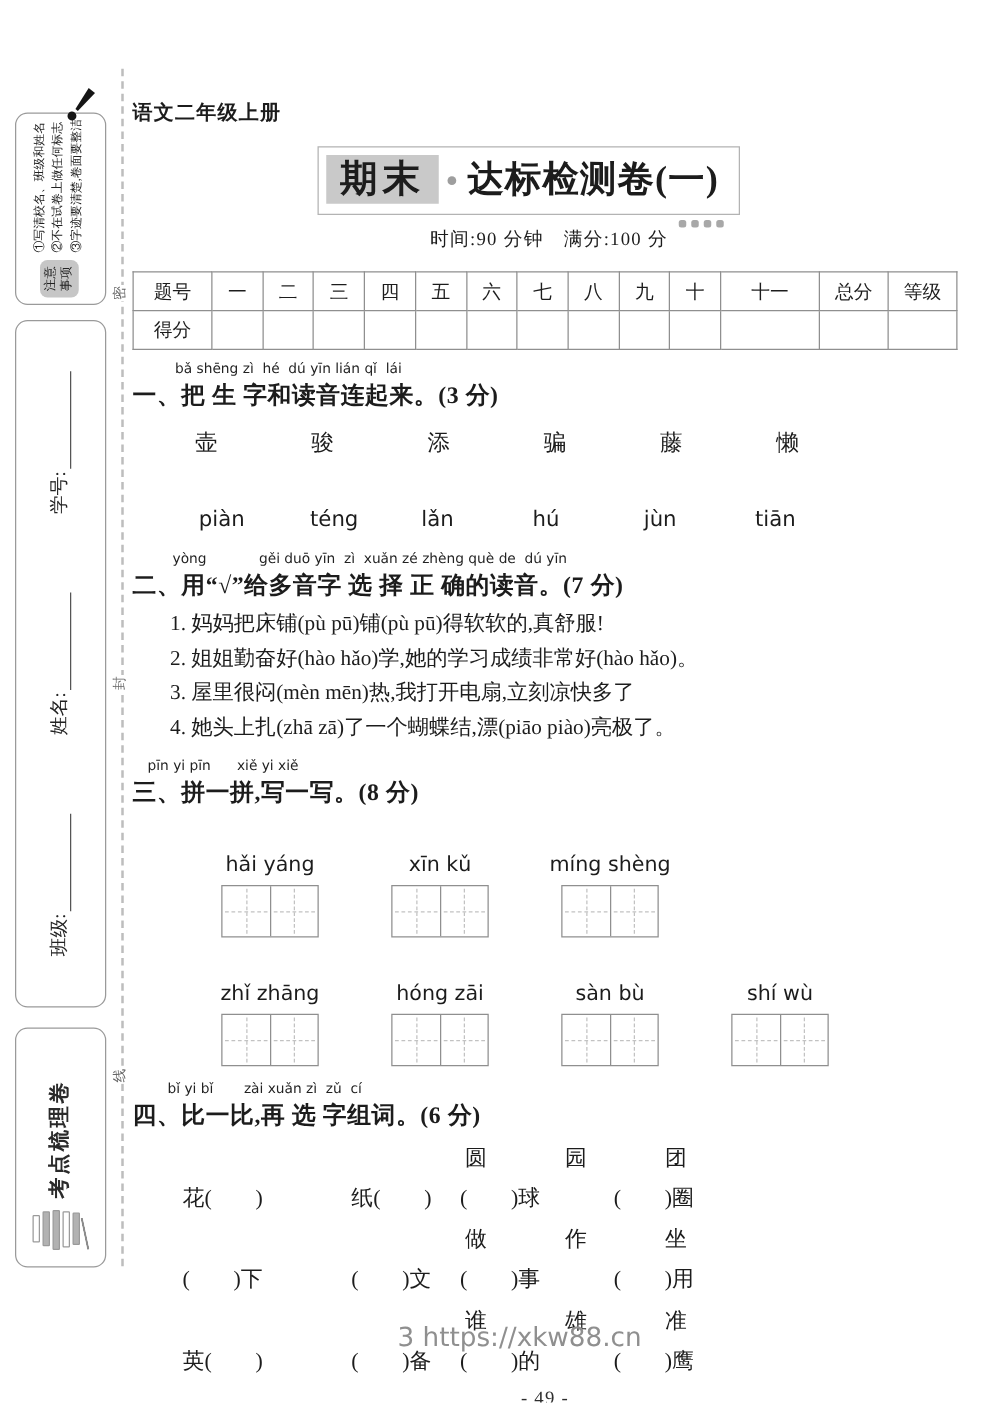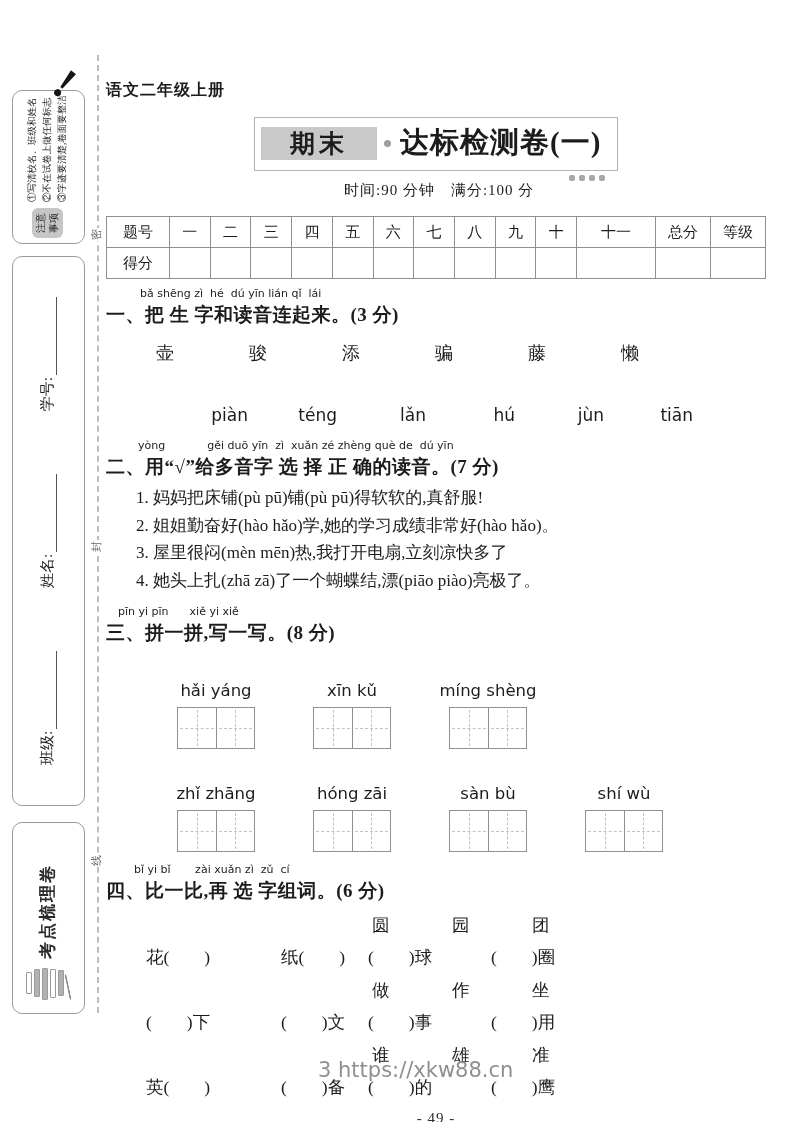--- a/index.html
+++ b/index.html
@@ -35,38 +35,38 @@
   .brandtxt {font-size:17px; letter-spacing:2px; color:#2a2a2a; font-weight:600;}
   .sealline {position:absolute; left:97px; top:55px; height:958px; border-left:2px dashed #bdbdbd; z-index:1;}
   .sealchar {position:absolute; left:90px; transform:rotate(-90deg); font-size:11px; color:#666;
              background:#fff; z-index:2; line-height:1; padding:3px 1px;}
 
   
   .main {position:absolute; left:106px; top:80px; width:660px;}
   .booklabel {font-size:16px; font-weight:bold; letter-spacing:1px;}
   .title-row {margin:16px 0 0 148px;}
   .title-box {position:relative; display:inline-block; border:1px solid #b3b3b3; padding:5px 16px 7px 6px;}
-  .hl {background:#c9c9c9; font-size:25px; font-weight:bold; padding:3px 29px; letter-spacing:4px;}
+  .hl {background:#c9c9c9; font-size:30px; font-weight:bold; padding:3px 11px; letter-spacing:4px;}
   .tdot {display:inline-block; width:7px; height:7px; border-radius:50%; background:#9e9e9e; margin:0 9px 5px 7px;}
   .tmain {font-size:29px; font-weight:bold; letter-spacing:1px;}
   .dots4 {position:absolute; right:12px; bottom:-11px; line-height:0;}
   .dots4 i {display:inline-block; width:6px; height:6px; background:#a8a8a8; border-radius:2px; margin-left:4px;}
   .meta {margin:10px 0 0 238px; font-size:15px; letter-spacing:1px;}
 
   table.score {margin-top:16px; width:100%; border-collapse:collapse;}
   table.score td {border:1px solid #8f8f8f; height:30px; font-size:15px; text-align:center; padding:0;}
   table.score td.c0 {width:62px;}
   table.score td.cz {width:54px;text-align:center;}
 
   .pinyin {font-family:"DejaVu Sans", sans-serif; font-size:11px; color:#222; white-space:pre; line-height:1;}
   .sec-title {font-size:19px; font-weight:bold; margin-top:3px; letter-spacing:0.5px;}
   .sec1 .pinyin {margin:9px 0 0 34px;}
   .charline {display:flex; margin:13px 0 0 50px; font-size:18px;}
   .charline span {width:93px;}
-  .readline {display:flex; margin:40px 0 0 53px; font-family:"DejaVu Sans", sans-serif; font-size:17px;text-align:right;}
+  .readline {display:flex; margin:40px 0 0 53px; font-family:"DejaVu Sans", sans-serif; font-size:17px;}
   .readline span {width:89px;}
   .sec2 {margin-top:15px;}
   .sec2 .pinyin {margin-left:32px;}
   .s2items {margin-left:30px; font-size:17px; line-height:1.62; margin-top:4px;}
   .sec3 {margin-top:12px;}
   .sec3 .pinyin {margin-left:12px;}
   .words-row {display:flex; margin:9px 0 0 42px;}
   .wunit {width:136px; text-align:center;}
   .pw {font-family:"DejaVu Sans", sans-serif; font-size:16.5px;margin-top:26px;}
   .wgrid {width:76px; height:40px; border:1px solid #8f8f8f; display:flex; margin:7px auto 0; box-sizing:content-box;}

